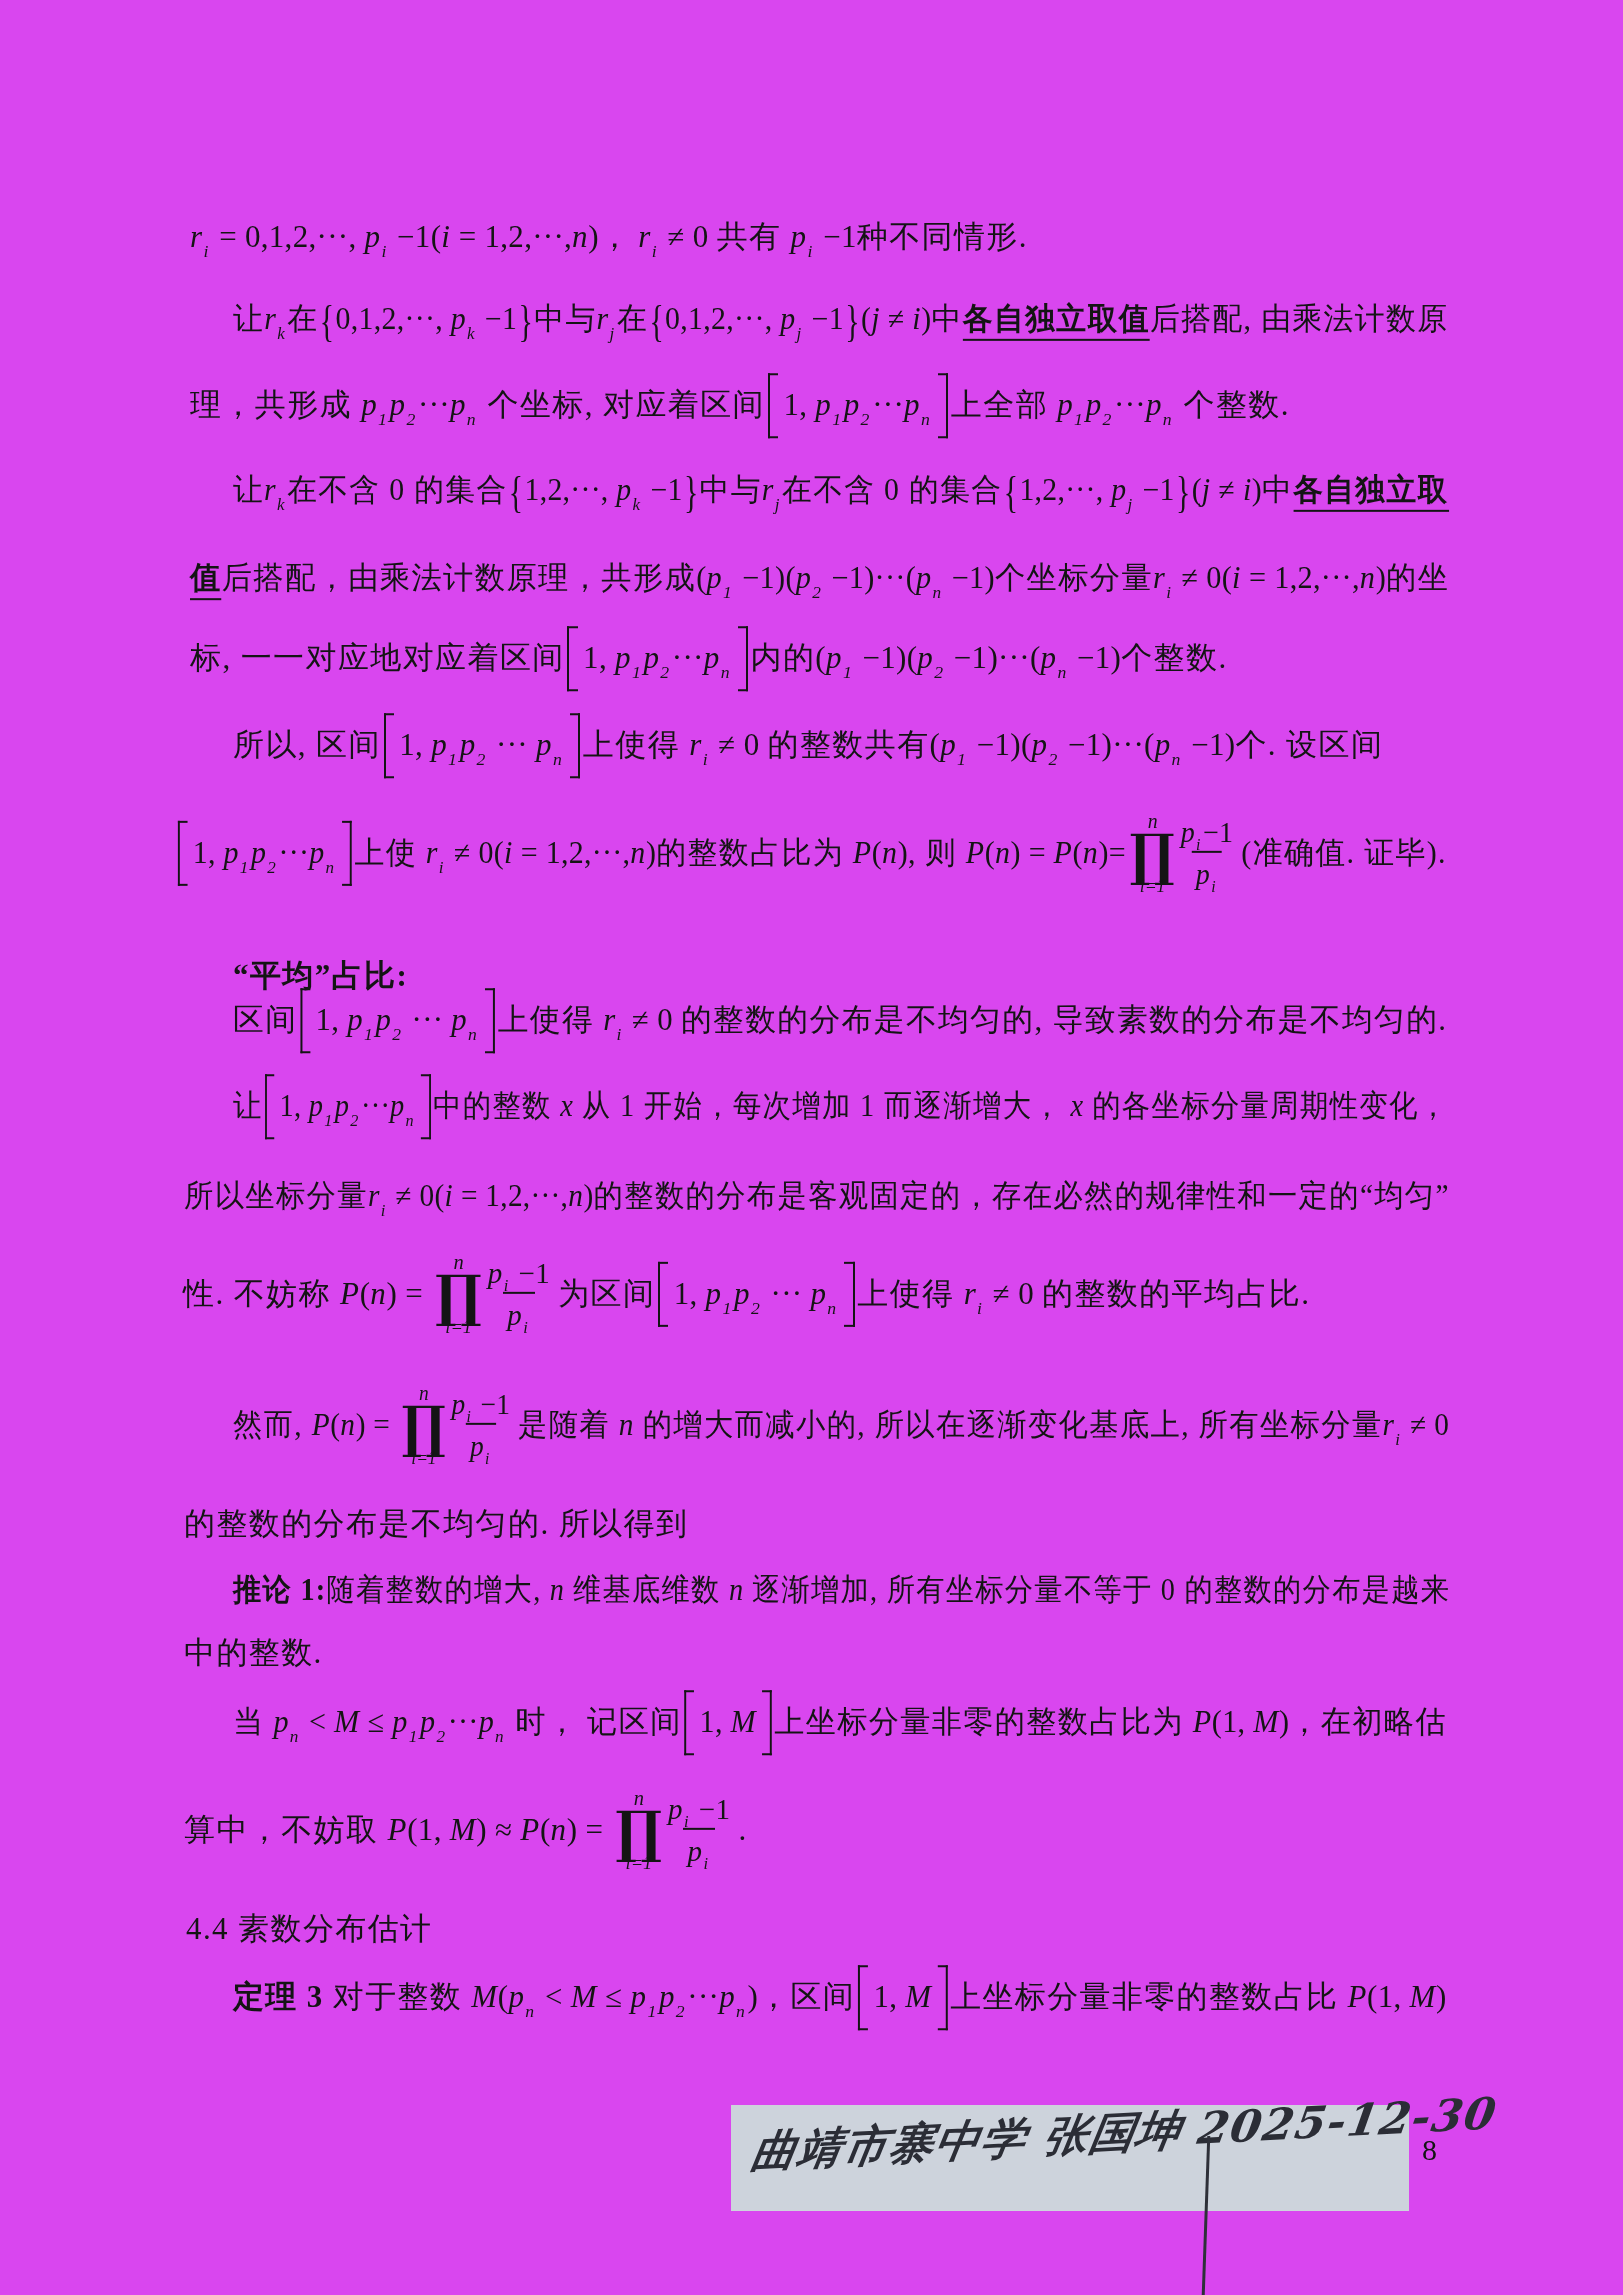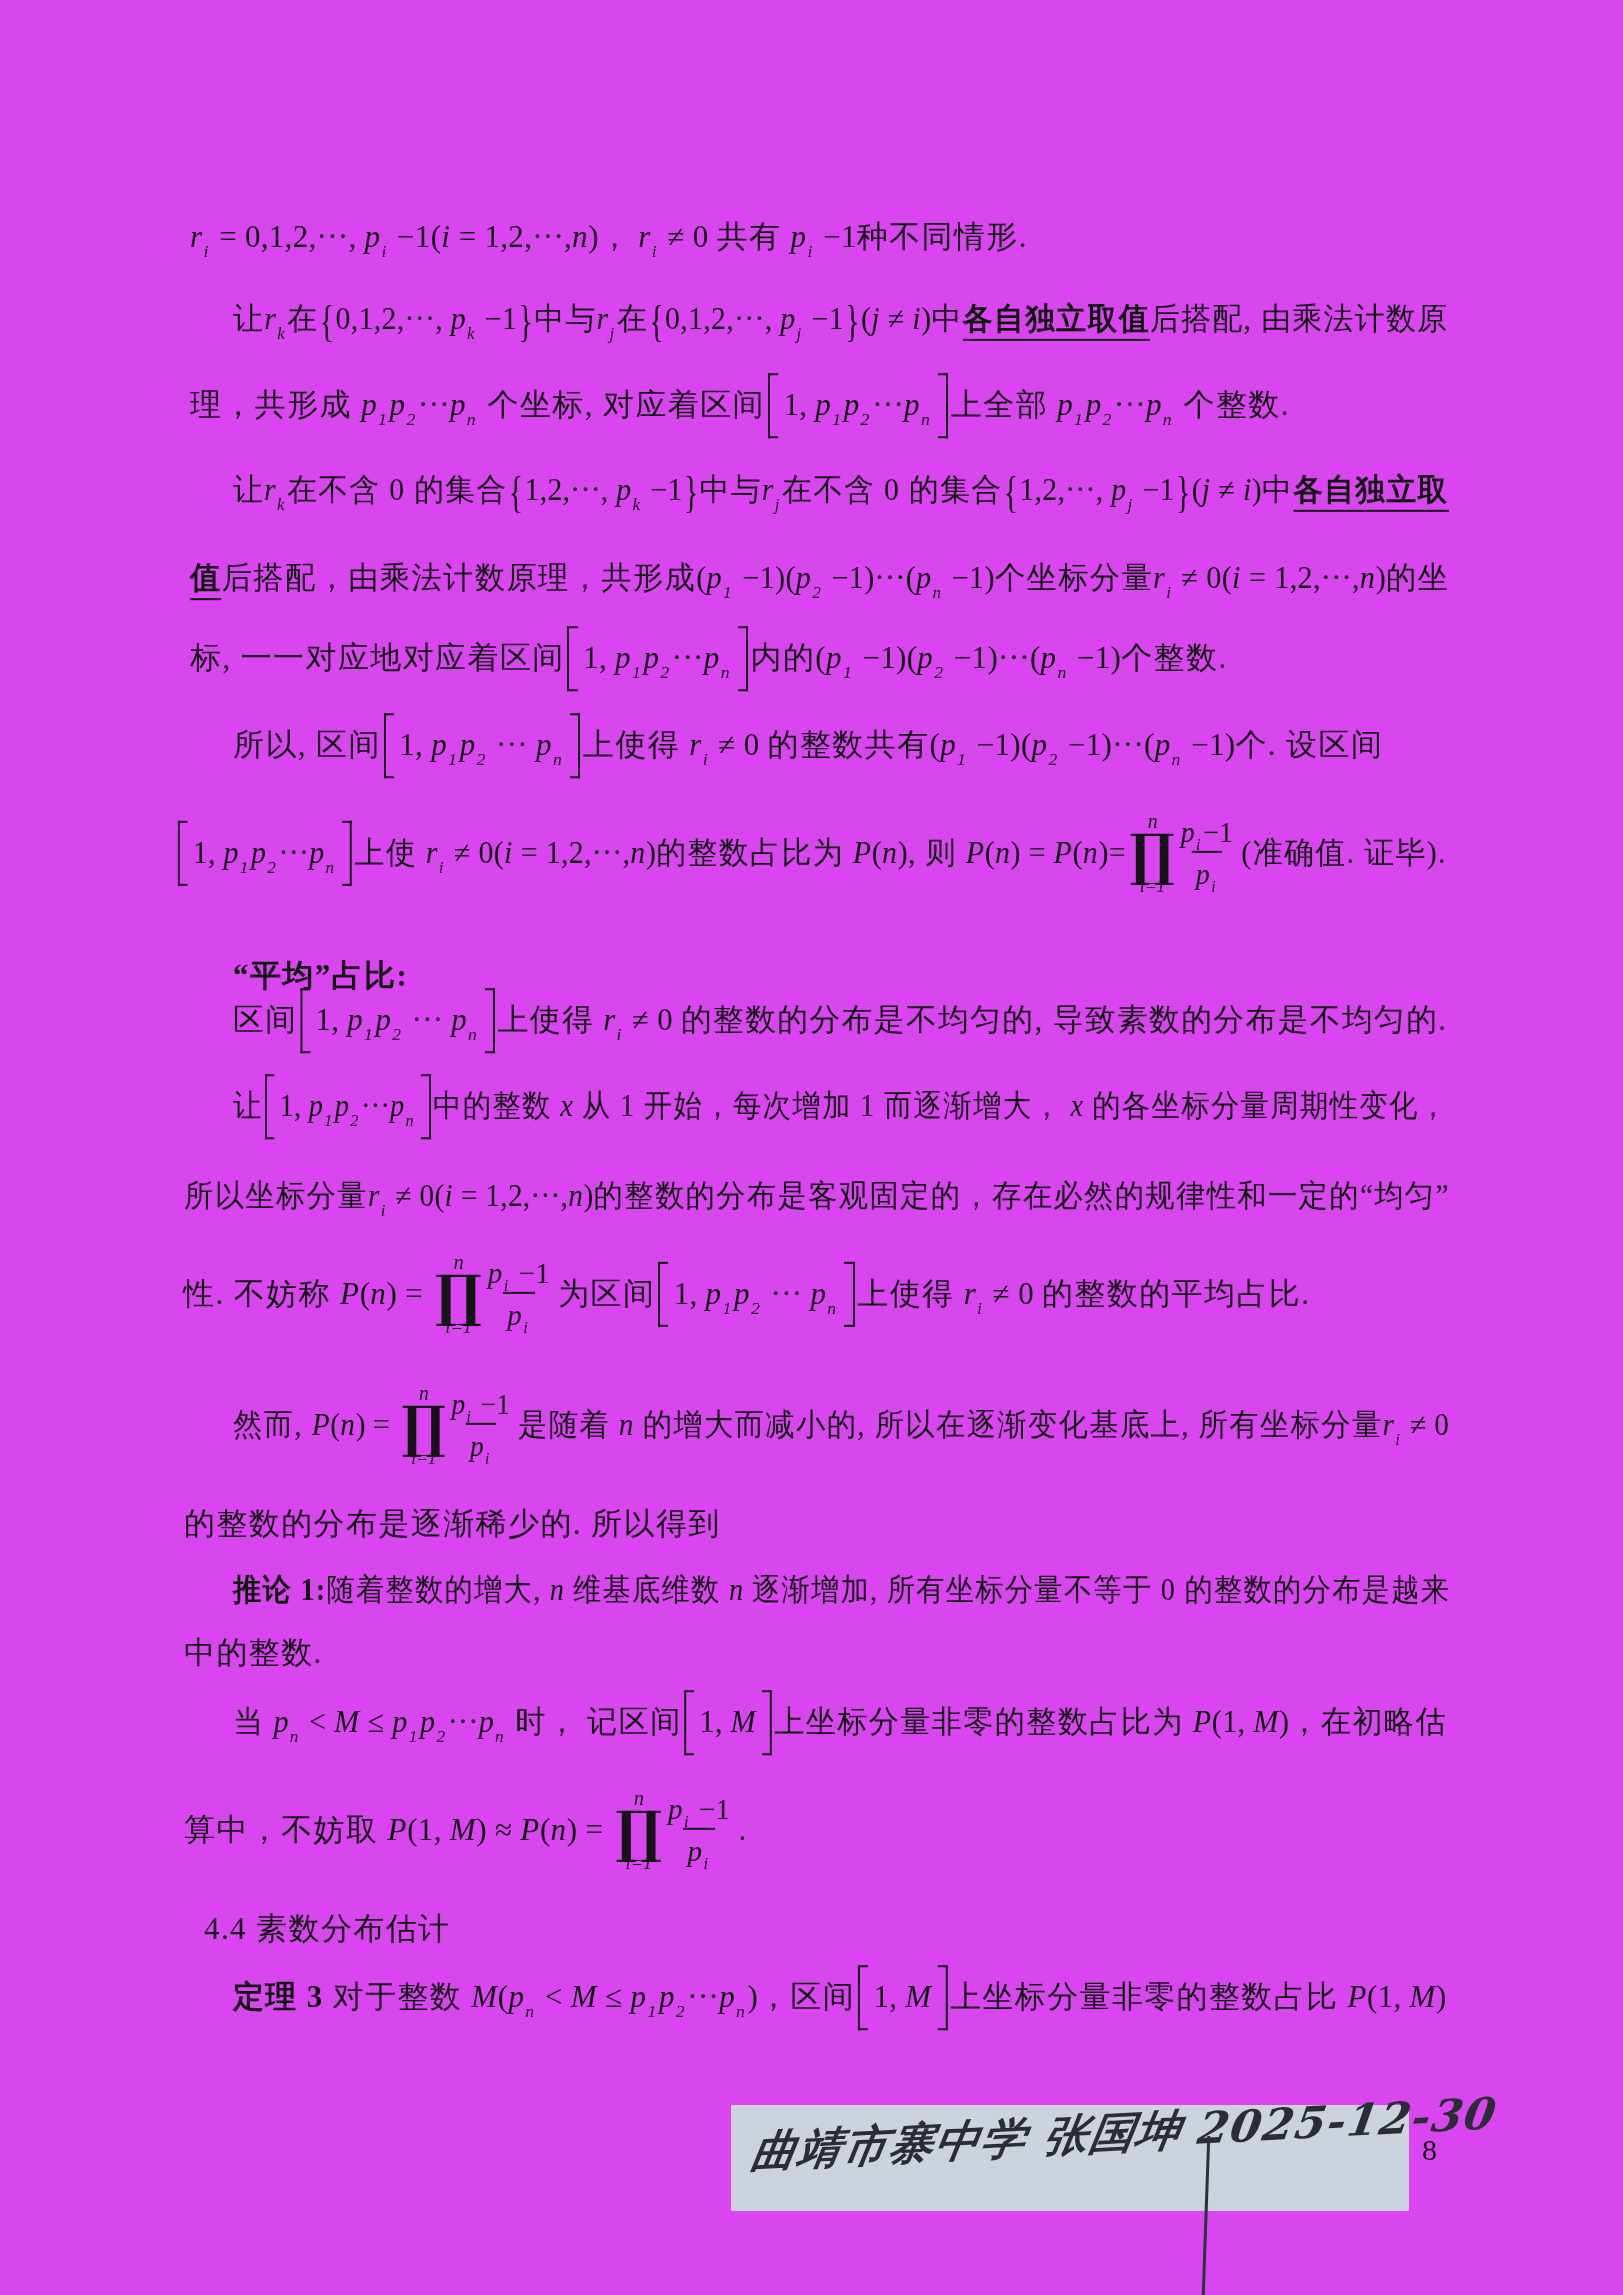--- a/index.html
+++ b/index.html
@@ -70,33 +70,33 @@
           <span class="fd"><span class="iv">p<span class="sb">i</span></span></span>
         </span><span class="t">为区间</span><span class="br br-l"></span><span class="m">1, </span><span class="iv">p<span class="sb">1</span></span><span class="iv">p<span class="sb">2</span></span><span class="m"> ··· </span><span class="iv">p<span class="sb">n</span></span><span class="br br-r"></span><span class="t">上使得 </span><span class="iv">r<span class="sb">i</span></span><span class="m"> ≠ 0 </span><span class="t">的整数的平均占比.</span></div>
       <div class="line" style="left: 233px; top: 1428px; transform: translateY(-50%) scaleX(0.9464);"><span class="t">然而, </span><span class="iv">P</span><span class="m">(</span><span class="iv">n</span><span class="m">) = </span><span class="prod">
           <span class="pt">n</span>
           <span class="ps">∏</span>
           <span class="pb">i=1</span>
         </span><span class="frac">
           <span class="fn"><span class="iv">p<span class="sb">i</span></span><span class="m"> −1</span></span>
           <span class="fd"><span class="iv">p<span class="sb">i</span></span></span>
         </span><span class="t">是随着 </span><span class="iv">n</span><span class="t"> 的增大而减小的, 所以在逐渐变化基底上, 所有坐标分量</span><span class="iv">r<span class="sb">i</span></span><span class="m"> ≠ 0</span></div>
-      <div class="line" style="left: 184px; top: 1524px;"><span class="t">的整数的分布是逐渐稀少的. 所以得到</span></div>
+      <div class="line" style="left: 184px; top: 1524px;"><span class="t">的整数的分布是不均匀的. 所以得到</span></div>
       <div class="line" style="left: 233px; top: 1590px; transform: translateY(-50%) scaleX(0.9112);"><span class="bold">推论 1:</span><span class="t">随着整数的增大, </span><span class="iv">n</span><span class="t"> 维基底维数 </span><span class="iv">n</span><span class="t"> 逐渐增加, 所有坐标分量不等于 0 的整数的分布是越来</span></div>
       <div class="line" style="left: 184px; top: 1653px;"><span class="t">中的整数.</span></div>
       <div class="line" style="left: 233px; top: 1725px; transform: translateY(-50%) scaleX(0.9725);"><span class="t">当 </span><span class="iv">p<span class="sb">n</span></span><span class="m"> &lt; </span><span class="iv">M</span><span class="m"> ≤ </span><span class="iv">p<span class="sb">1</span></span><span class="iv">p<span class="sb">2</span></span><span class="m">···</span><span class="iv">p<span class="sb">n</span></span><span class="t"> 时， 记区间</span><span class="br br-l"></span><span class="m">1, </span><span class="iv">M</span><span class="br br-r"></span><span class="t">上坐标分量非零的整数占比为 </span><span class="iv">P</span><span class="m">(1, </span><span class="iv">M</span><span class="m">)</span><span class="t">，在初略估</span></div>
       <div class="line" style="left: 184px; top: 1833px;"><span class="t">算中，不妨取 </span><span class="iv">P</span><span class="m">(1, </span><span class="iv">M</span><span class="m">) ≈ </span><span class="iv">P</span><span class="m">(</span><span class="iv">n</span><span class="m">) = </span><span class="prod">
           <span class="pt">n</span>
           <span class="ps">∏</span>
           <span class="pb">i=1</span>
         </span><span class="frac">
           <span class="fn"><span class="iv">p<span class="sb">i</span></span><span class="m"> −1</span></span>
           <span class="fd"><span class="iv">p<span class="sb">i</span></span></span>
         </span><span class="m">.</span></div>
-      <div class="line" style="left: 204px; top: 1929px; text-align: right;"><span class="t">4.4 素数分布估计</span></div>
+      <div class="line" style="left: 186px; top: 1929px; text-align: right;"><span class="t">4.4 素数分布估计</span></div>
       <div class="line" style="left: 233px; top: 2000px; transform: translateY(-50%) scaleX(0.9983);"><span class="bold">定理 3</span><span class="t"> 对于整数 </span><span class="iv">M</span><span class="m">(</span><span class="iv">p<span class="sb">n</span></span><span class="m"> &lt; </span><span class="iv">M</span><span class="m"> ≤ </span><span class="iv">p<span class="sb">1</span></span><span class="iv">p<span class="sb">2</span></span><span class="m">···</span><span class="iv">p<span class="sb">n</span></span><span class="m">)</span><span class="t">，区间</span><span class="br br-l"></span><span class="m">1, </span><span class="iv">M</span><span class="br br-r"></span><span class="t">上坐标分量非零的整数占比 </span><span class="iv">P</span><span class="m">(1, </span><span class="iv">M</span><span class="m">)</span></div>
     </div>
 
   <div class="sig" id="sig-box" style="left: 731px; top: 2105px; width: 678px; height: 106px; background: rgb(205, 211, 220);">
     <span class="sig-text">曲靖市寨中学 张国坤 2025-12-30</span>
     <span class="sig-stroke"></span>
   </div>
 
   <span class="pageno" id="page-no" style="left: 1422px; top: 2133px;">8</span>
 </div>

